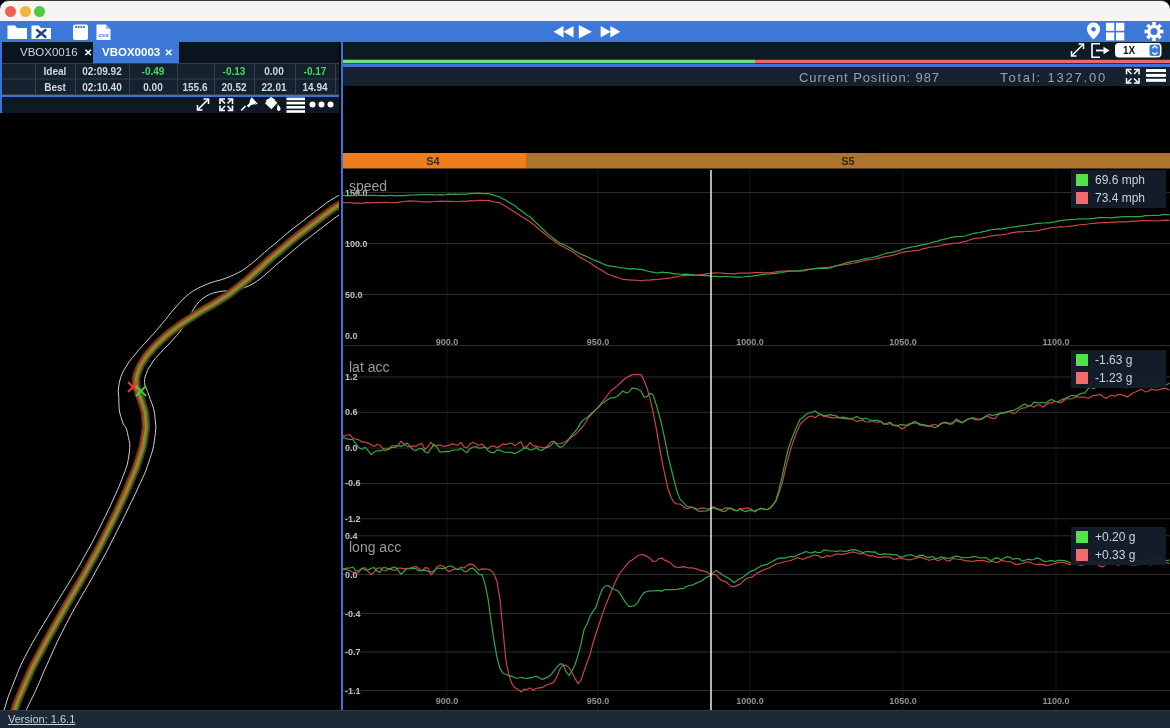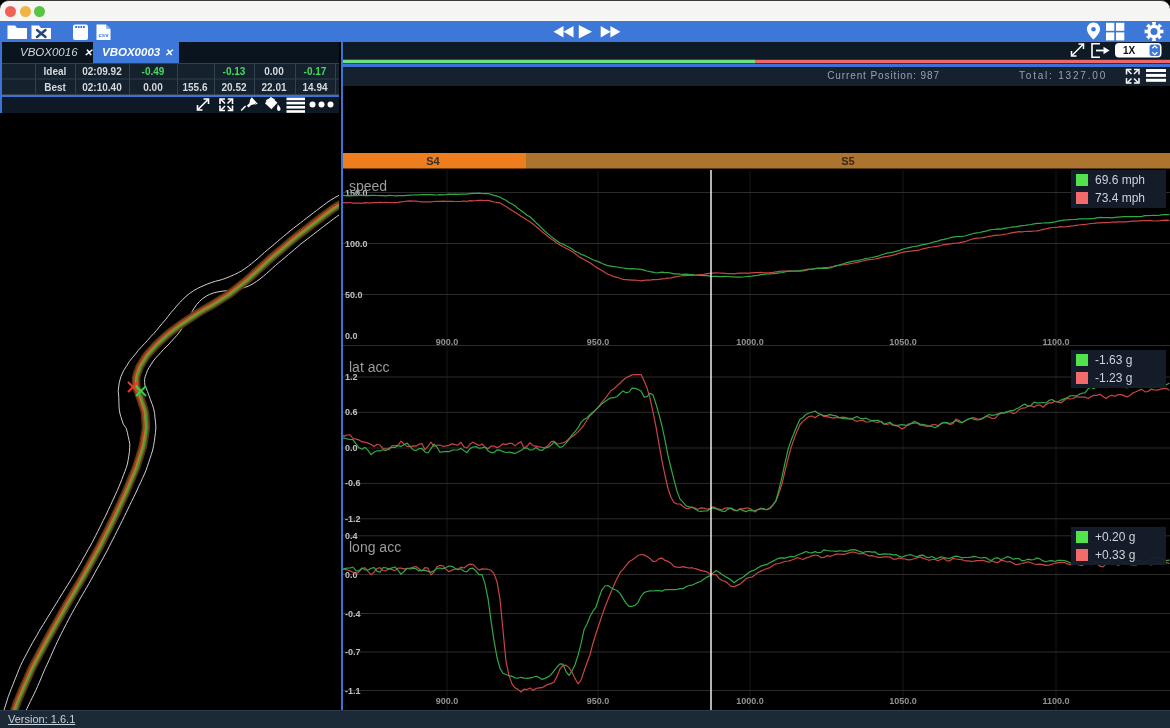--- a/index.html
+++ b/index.html
@@ -7,32 +7,32 @@
        font-family:"Liberation Sans",sans-serif;}
   .abs{position:absolute;}
   .titlebar{left:0;top:0;width:1170px;height:21px;background:#f5f5f4;
             border-radius:9px 9px 0 0;border-top:1.5px solid #3c3834;}
   .tl{position:absolute;top:5px;width:11px;height:11px;border-radius:50%;}
   .title{position:absolute;left:0;top:3px;width:100%;text-align:center;
          font-size:11px;font-weight:bold;color:#1f1f1f;margin-top:24px;}
   .toolbar{left:0;top:21px;width:1170px;height:21px;background:#3d78d9;}
   .tabrow{left:0;top:42px;width:339px;height:21px;background:#0a141e;}
   .tab2{position:absolute;left:93px;top:0;width:86px;height:21px;background:#3d78d9;}
-  .tabtxt{font-size:11.5px;color:#d2d6da;line-height:21px;font-style:italic;}
+  .tabtxt{font-size:11.5px;color:#d2d6da;line-height:21px;}
   .statusbar{left:0;top:710px;width:1170px;height:18px;background:#1c2936;
              box-shadow:inset 0 1px 0 #2c3b4c;}
   .statustxt{position:absolute;left:8px;top:3px;font-size:11px;color:#c9d2da;text-decoration:underline;}
   .row1{left:343px;top:42px;width:827px;height:17px;background:#0e1a26;}
   .scrubg{left:343px;top:59px;width:412px;height:5px;background:#6ee27f;
           border-top:1px solid #1e5c2a;border-bottom:1px solid #1e5c2a;}
   .scrubr{left:755px;top:59px;width:415px;height:5px;background:#ef6666;
           border-top:1px solid #5c1f1f;border-bottom:1px solid #5c1f1f;}
   .bluebar2{left:343px;top:64px;width:827px;height:3px;background:#3b72d4;}
   .posrow{left:343px;top:67px;width:827px;height:19px;background:#15212e;}
-  .postxt{position:absolute;top:2.5px;font-size:10px;letter-spacing:0.5px;color:#96a2ad;}
+  .postxt{position:absolute;top:2.5px;font-size:13px;letter-spacing:0.5px;color:#96a2ad;}
   .bluebarL{left:0;top:95px;width:339px;height:2px;background:#3b72d4;}
   .maptb{left:0;top:97px;width:339px;height:16px;background:#0d1925;}
   .splitter{left:341px;top:42px;width:2px;height:668px;background:#3b74d6;}
   text{font-family:"Liberation Sans",sans-serif;}
 </style></head>
 <body>
 <div class="win">
 
   <div class="abs titlebar">
     <div class="tl" style="left:5px;background:#ee6156;"></div>

